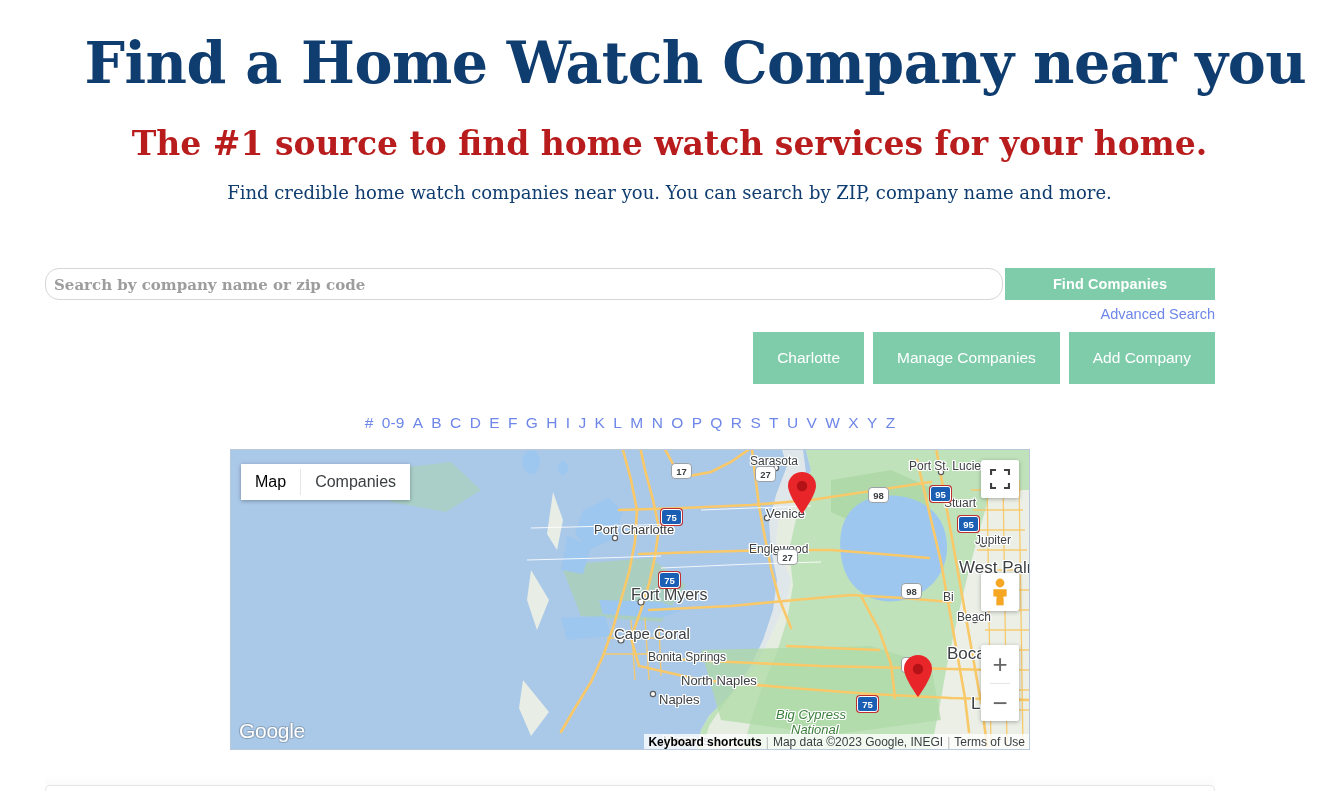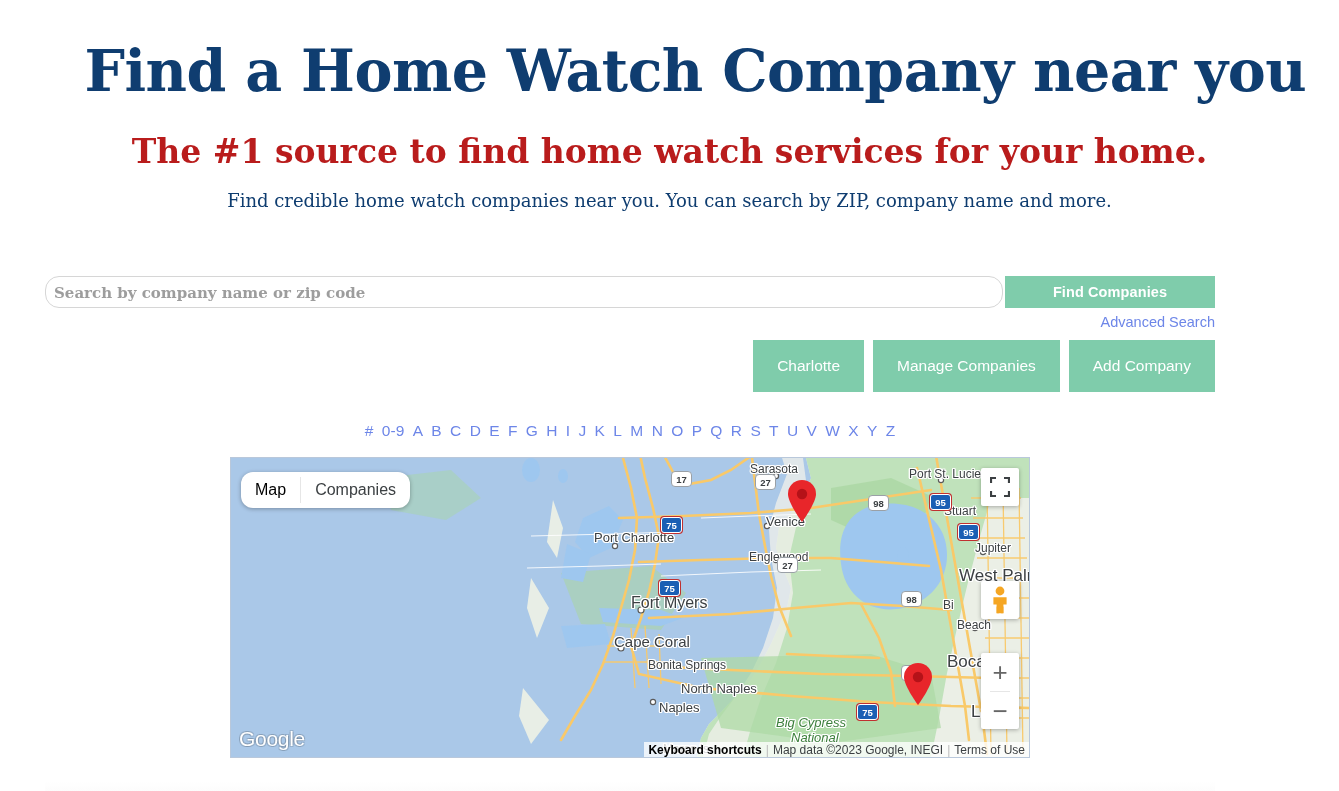--- a/index.html
+++ b/index.html
@@ -8,21 +8,21 @@
     margin: 0; padding: 0;
     width: 1339px; height: 791px;
     background: #ffffff;
     overflow: hidden;
     font-family: "Liberation Sans", sans-serif;
   }
 
   .page { position: relative; width: 1339px; height: 791px; background:#fff; }
 
   
-  .hero { width: 1170px; margin: 8px auto; padding-top: 34px; text-align: center; }
+  .hero { width: 1170px; margin: 0 auto; padding-top: 34px; text-align: center; }
 
   .hero h1 {
     font-family: "DejaVu Serif", "Liberation Serif", serif;
     font-weight: 700;
     font-size: 57px;
     line-height: 1.0;
     letter-spacing: -0.5px;
     color: #0f3d70;
     margin: 0 0 0 0;
     white-space: nowrap;
@@ -159,21 +159,21 @@
     box-shadow: 0 1px 4px rgba(0,0,0,0.3);
   }
 
   
   .maptype {
     left: 10px; top: 14px;
     height: 36px;
     display: flex;
     align-items: stretch;
     font-family: "Liberation Sans", sans-serif;
-    border-radius: 12px;
+    border-radius: 0;
   }
   .maptype > div {
     display: flex; align-items: center;
     padding: 0 14px;
     font-size: 16px;
     color: #3c4043;
     cursor: pointer;
   }
   .maptype > div.active { color: #000; font-weight: 400; }
   .maptype .divider { width:1px; padding:0; background:#e6e6e6; margin:5px 0; cursor:default; }

